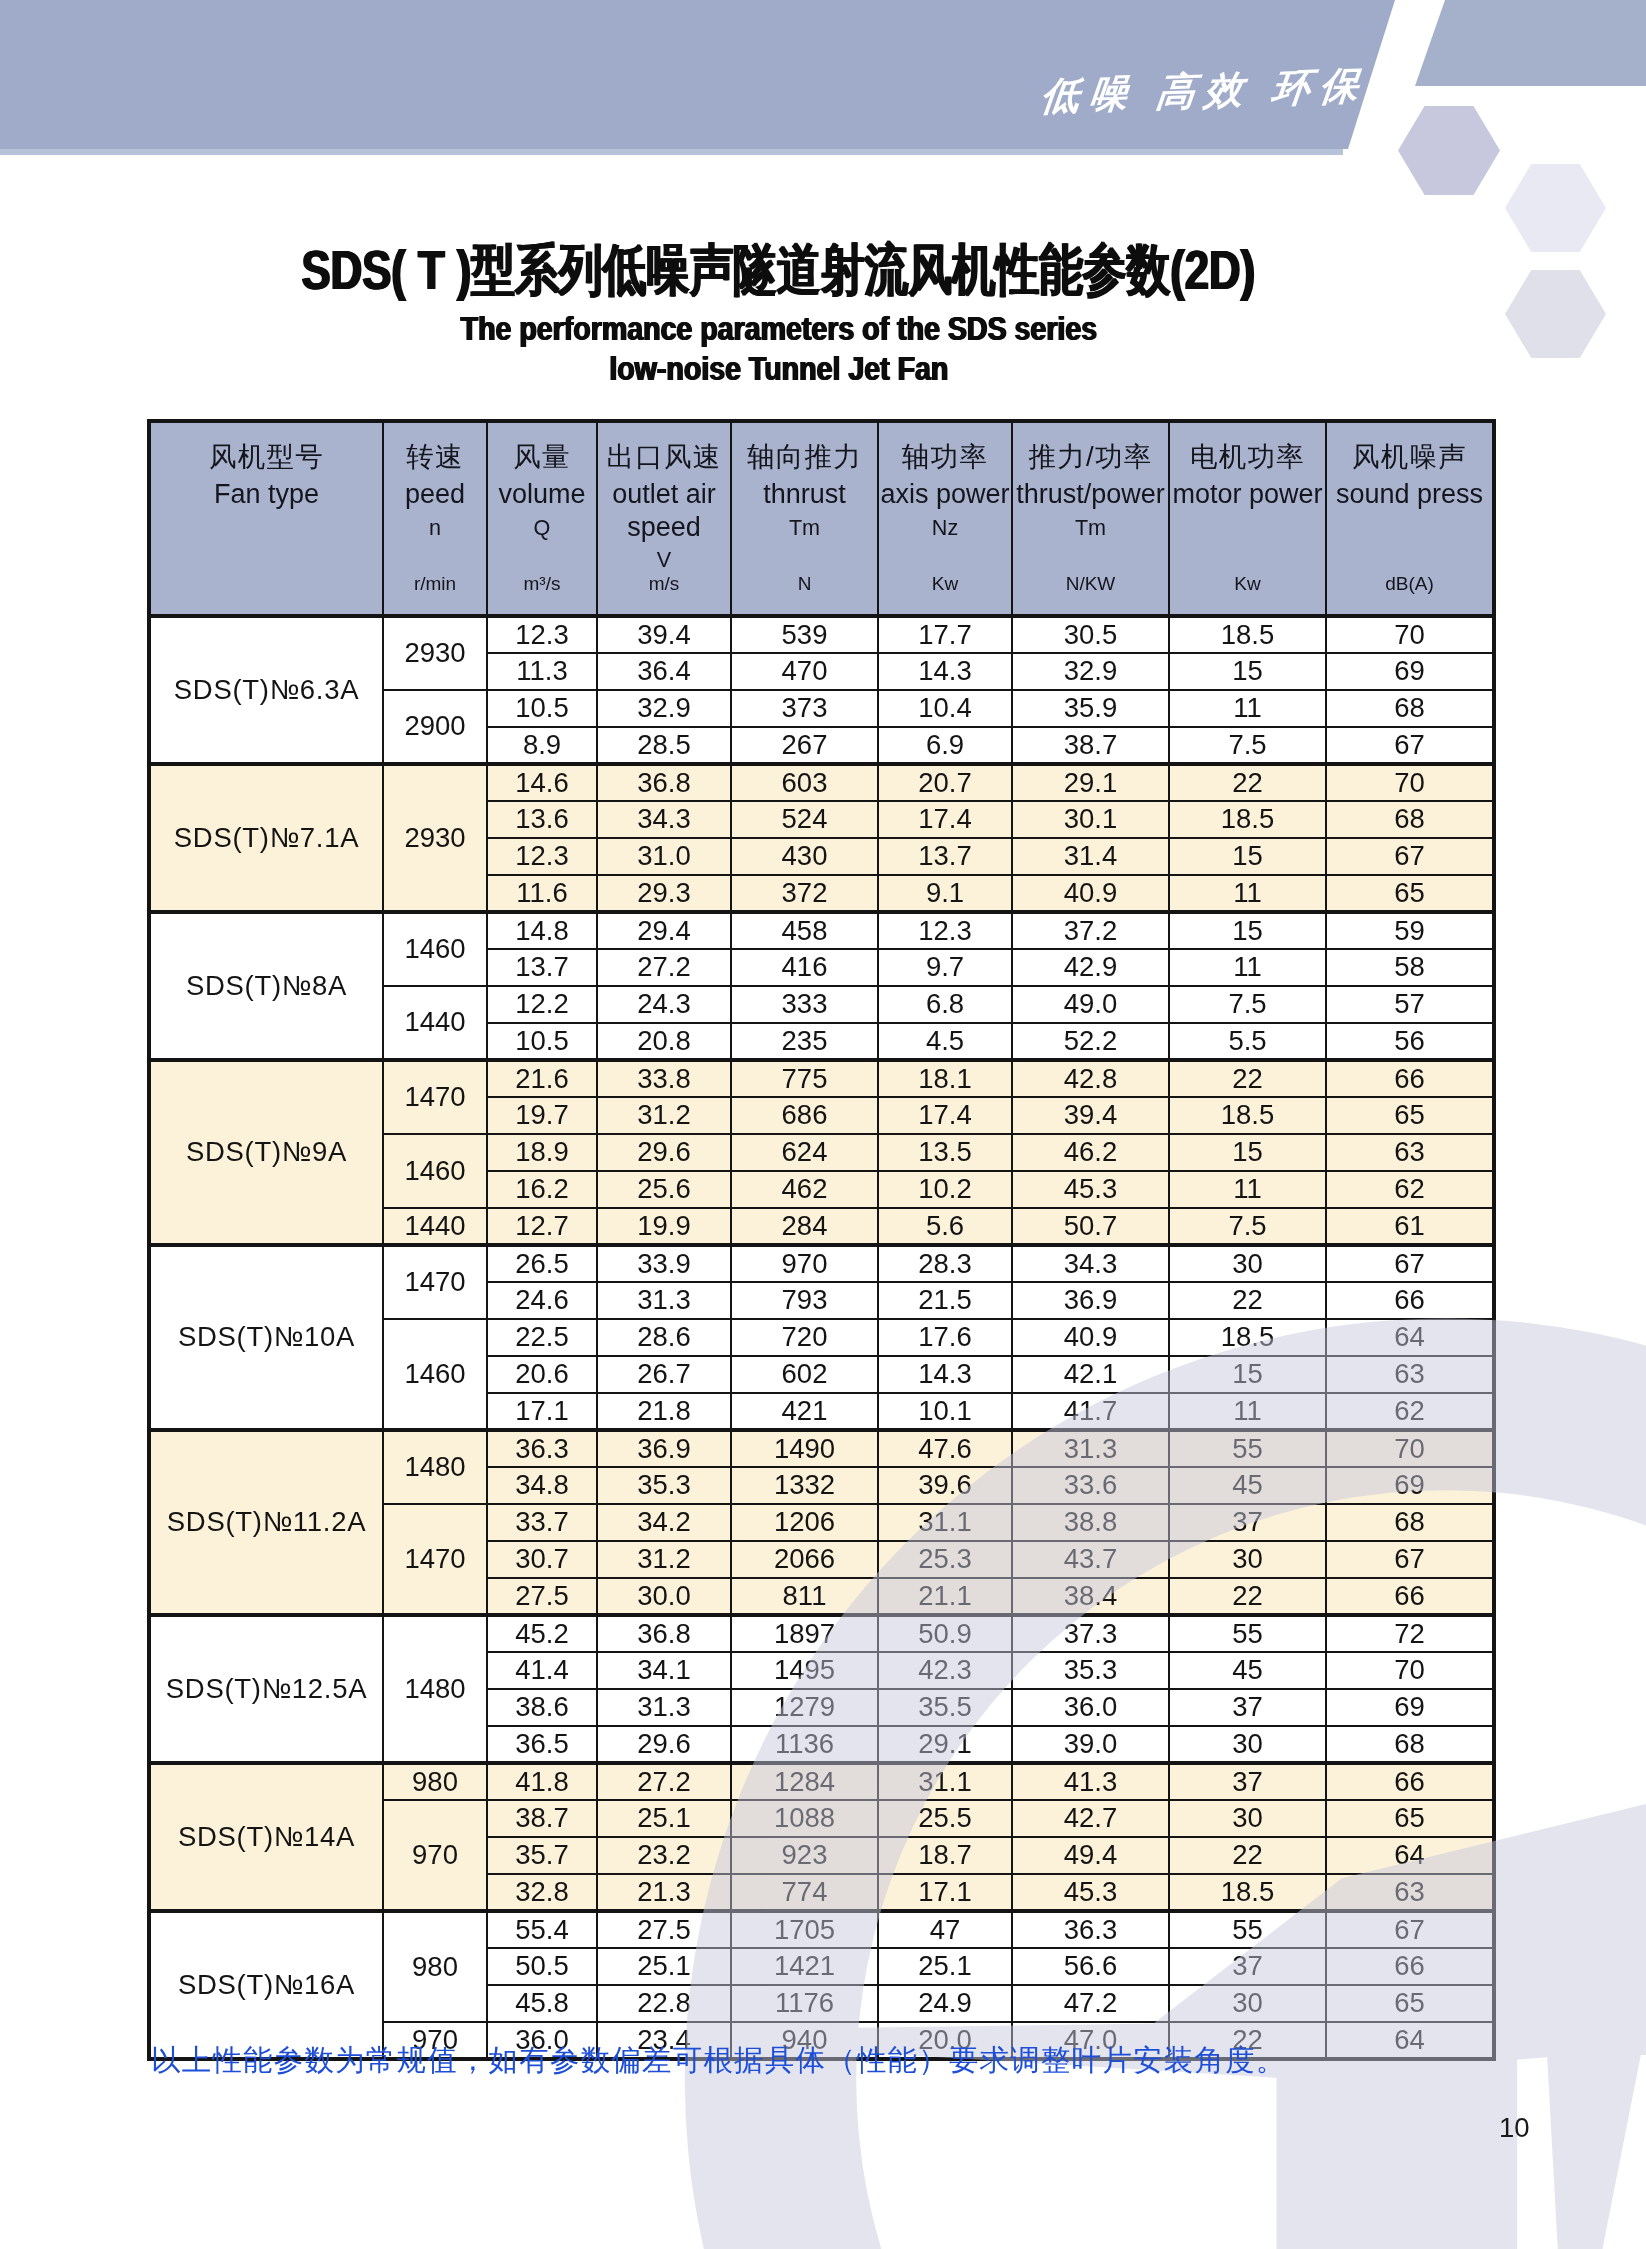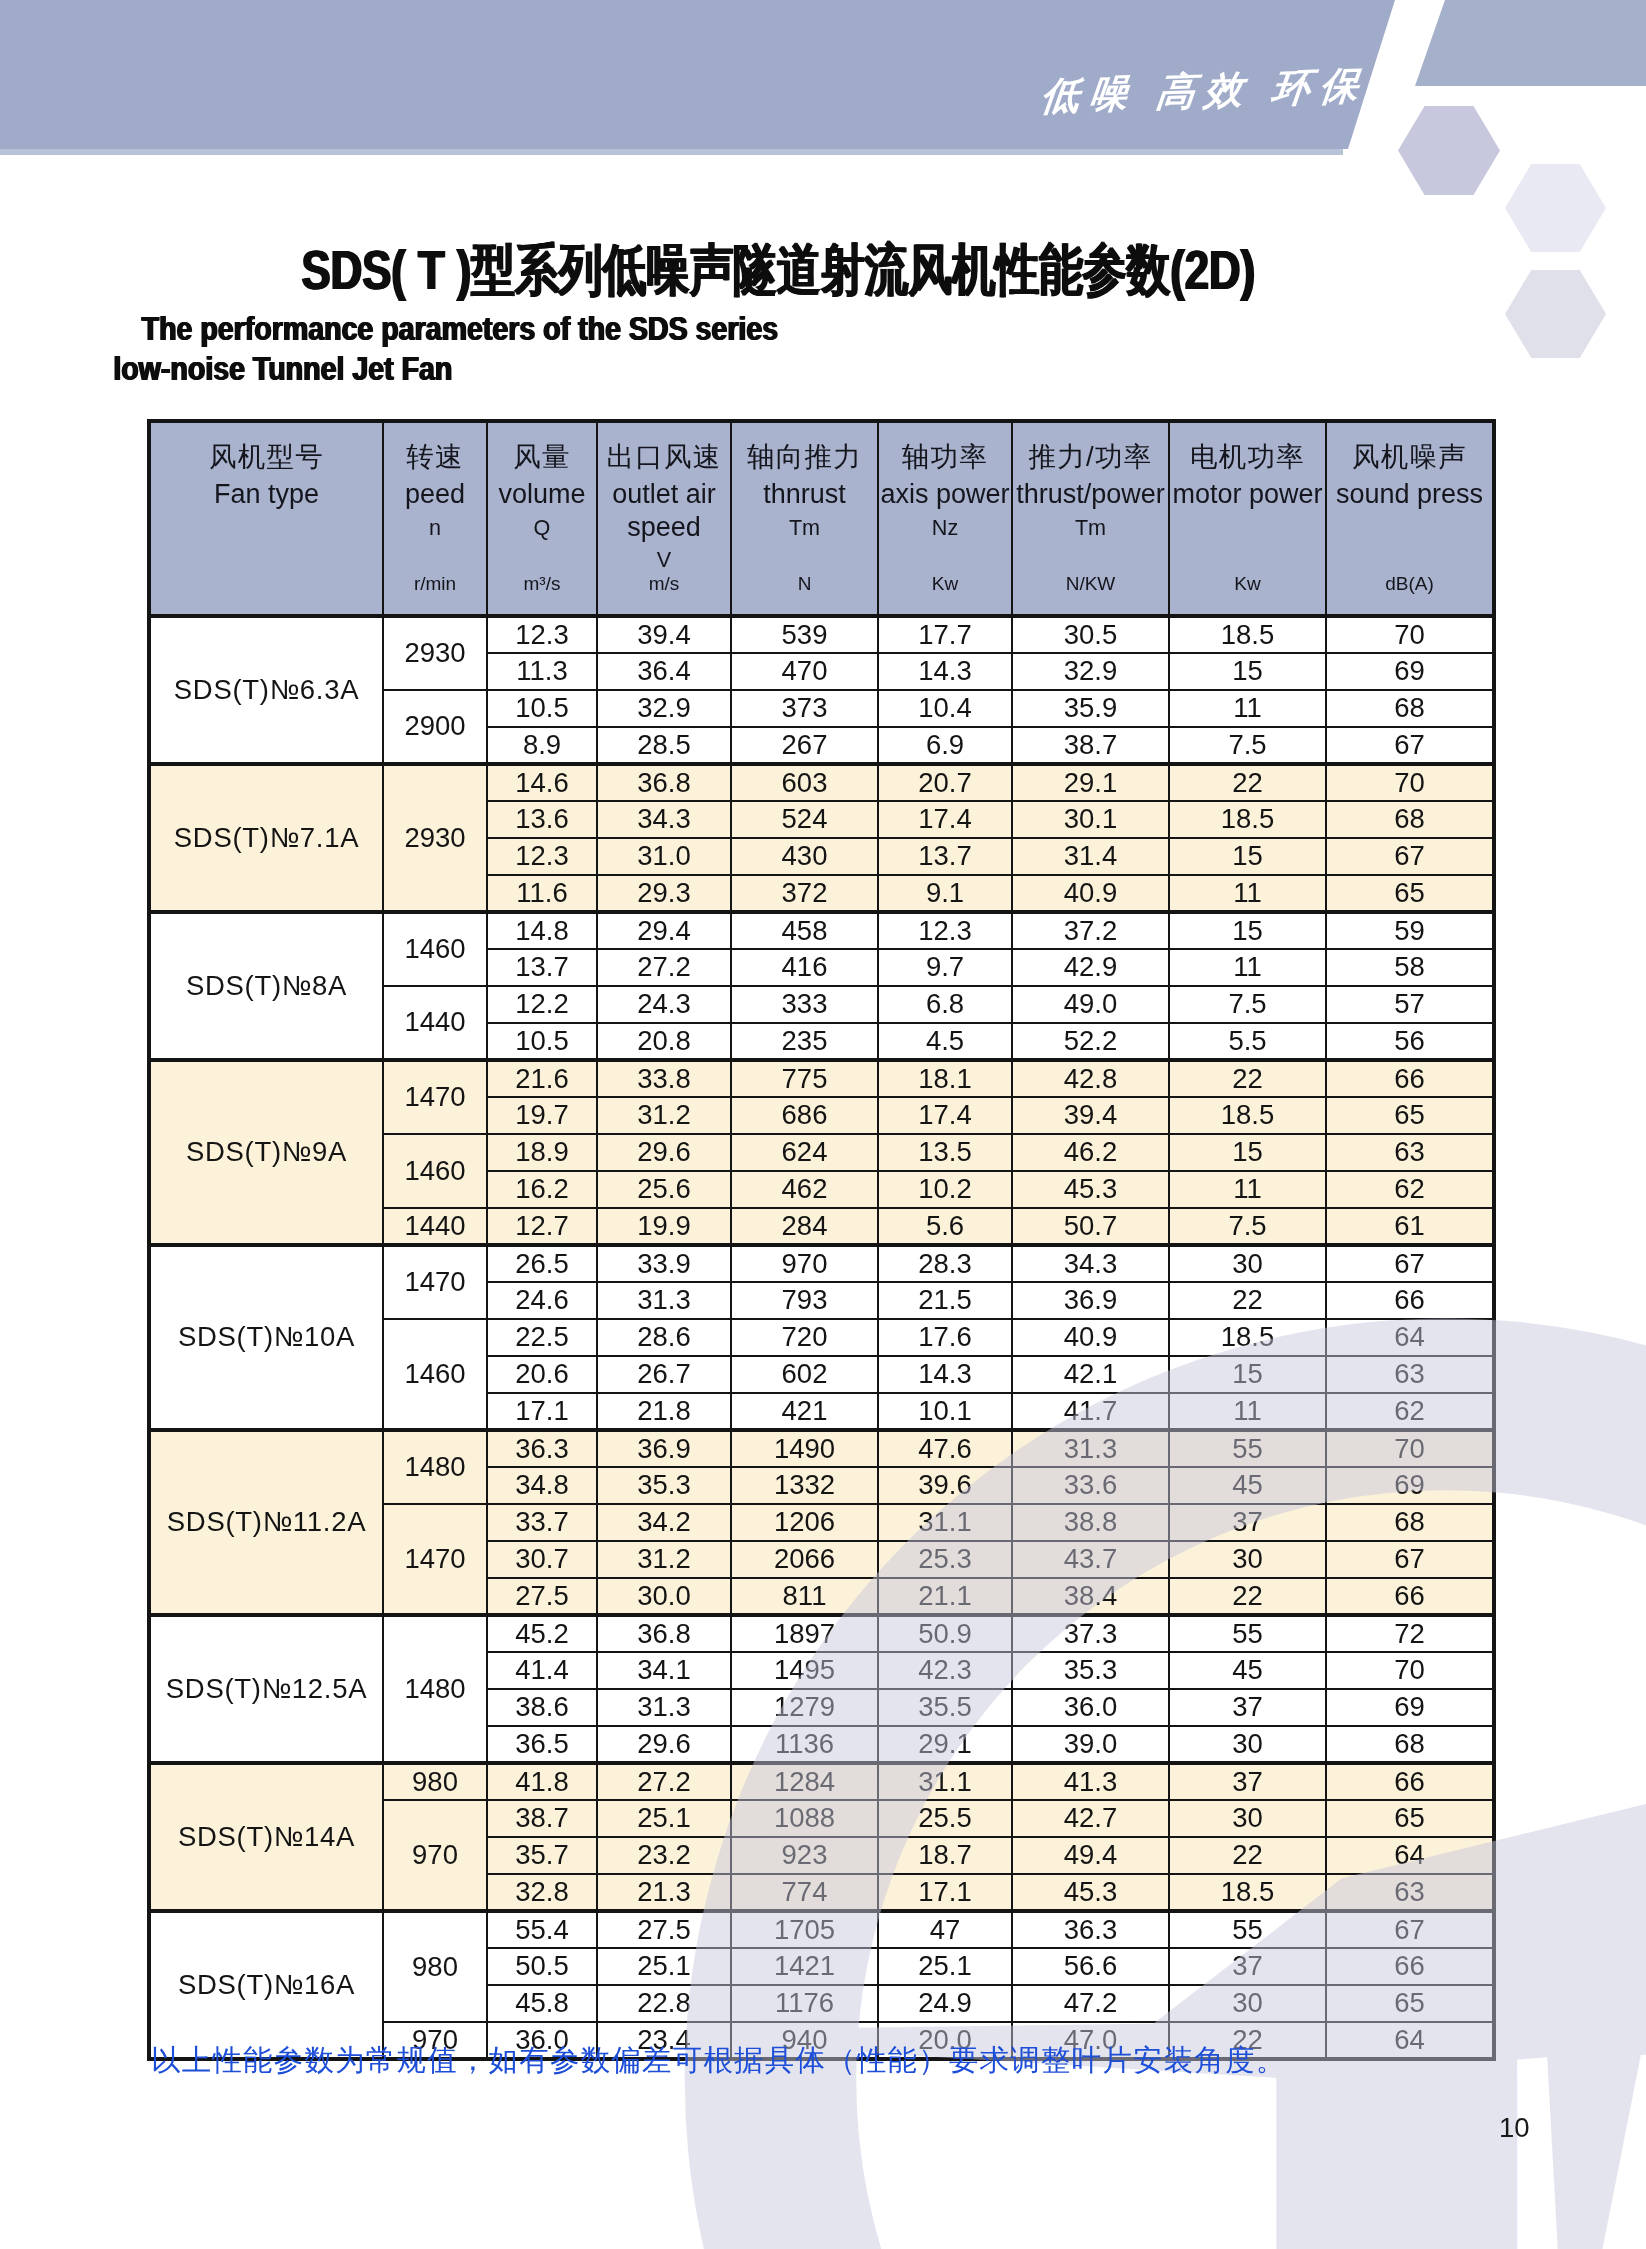--- a/index.html
+++ b/index.html
@@ -53,22 +53,22 @@
   }
   .title-cjk {
     display:inline-block;
     font-size:56px; font-weight:700; line-height:1.05;
     letter-spacing:0px; color:#0d0d0d;
     transform:scaleX(0.78); transform-origin:center;
     text-shadow:1.3px 0 0 currentColor, -1.3px 0 0 currentColor;
     white-space:nowrap;
   }
   .subtitle {
-    position:absolute; left:81px; top:308px; width:1361px;
-    z-index:3;
+    position:absolute; left:98px; top:308px; width:1361px;
+    text-align:center; z-index:3;
   }
   .subtitle span {
     display:inline-block;
     font-size:34px; font-weight:700; line-height:1.18;
     color:#0d0d0d; transform:scaleX(0.84); transform-origin:center;
     text-shadow:1px 0 0 currentColor, -1px 0 0 currentColor;
     white-space:nowrap;
   }
   
   .fan-table {

